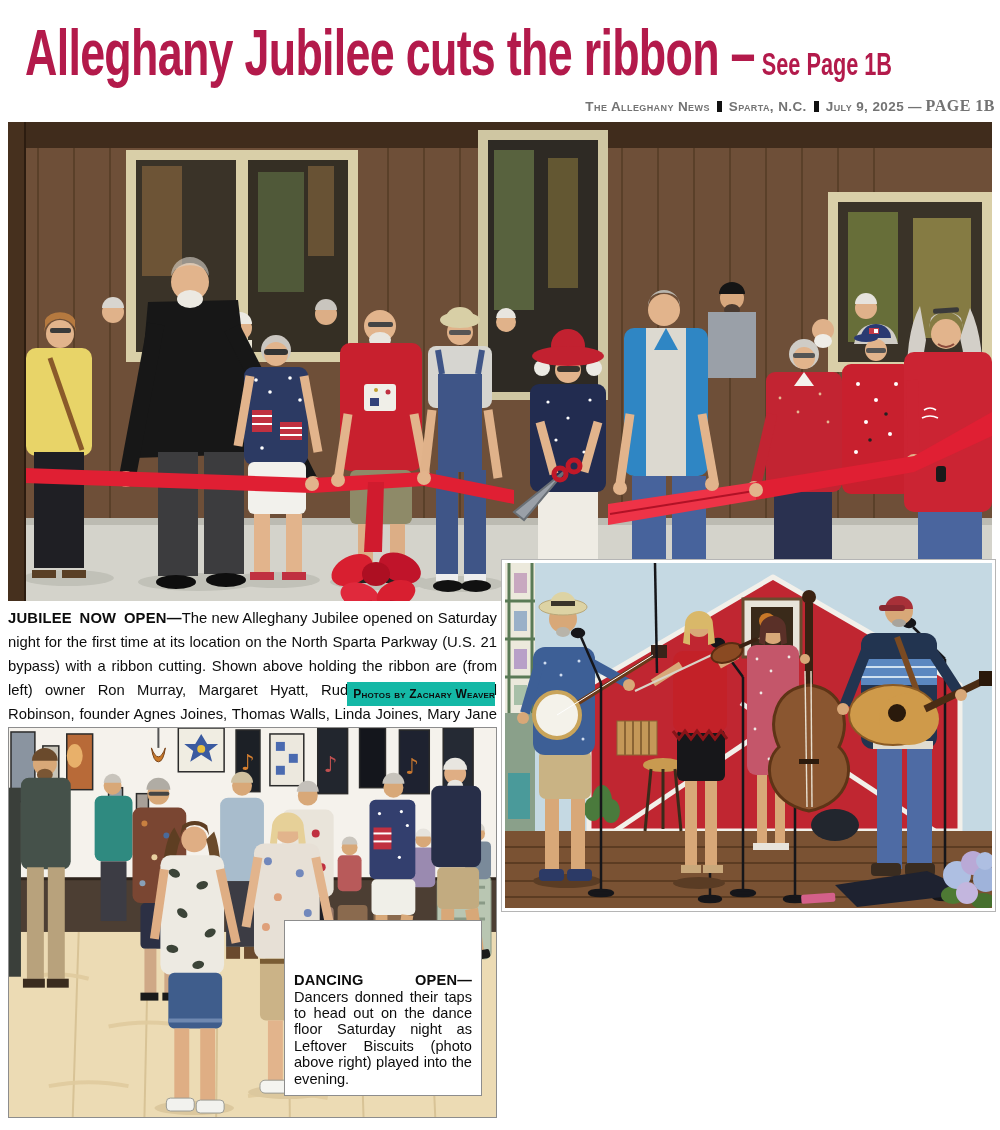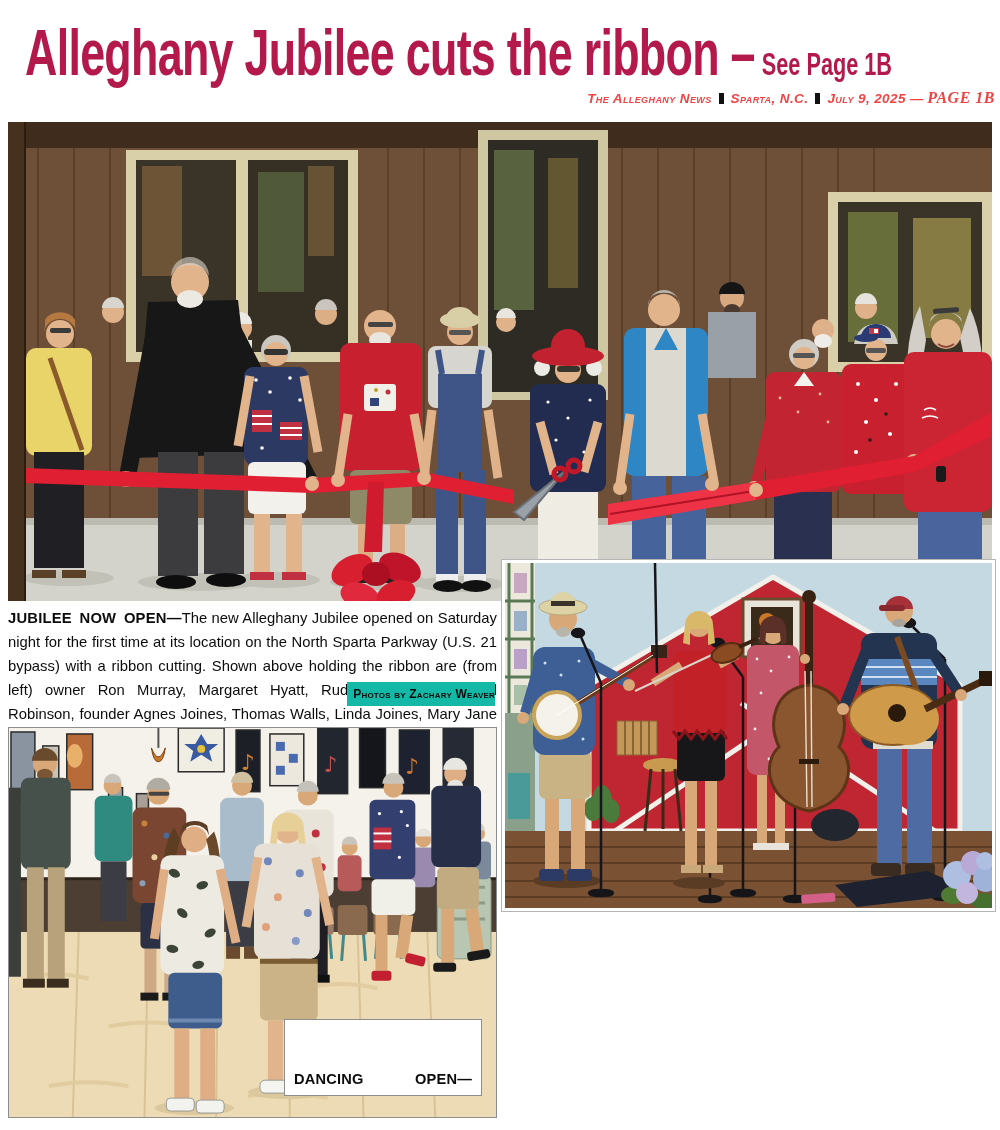--- a/index.html
+++ b/index.html
@@ -6,21 +6,21 @@
   .page { position:relative; width:1000px; height:1130px; background:#fff; overflow:hidden;
           font-family:"Liberation Sans", sans-serif; color:#111; }
 
   
   .headline { position:absolute; left:25px; top:16px; white-space:nowrap;
               transform:scaleX(0.70); transform-origin:left top; display:flex; align-items:baseline; }
   .hl-main { font-size:64px; font-weight:bold; letter-spacing:-1px; color:#b31a4b; }
   .hl-see  { font-size:31px; font-weight:bold; margin-left:10px; color:#b31a4b; letter-spacing:0; }
 
   
-  .masthead { position:absolute; top:89px; right:5px; font-size:13.5px; color:#ef4444; white-space:nowrap;font-style:italic; }
+  .masthead { position:absolute; top:97px; right:5px; font-size:13.5px; color:#737373; white-space:nowrap; }
   .masthead .sc { font-variant:small-caps; letter-spacing:0.4px; font-weight:600; }
   .masthead .msep { display:inline-block; width:5px; height:11px; background:#111; margin:0 7px 0 7px; vertical-align:-1px; }
   .masthead .mdash { margin:0 4px; font-weight:bold; }
   .masthead .pg { font-family:"Liberation Serif", serif; font-weight:bold; font-size:16px; letter-spacing:0.5px; }
 
   
   .photo { position:absolute; overflow:hidden; }
   .photo svg { display:block; width:100%; height:100%; }
   #photo-ribbon  { left:8px;  top:122px; width:984px; height:479px; z-index:1; }
   #photo-band    { left:502px; top:560px; width:493px; height:351px; z-index:3;
@@ -784,16 +784,17 @@
         <rect x="252" y="354" width="29" height="13" rx="5" fill="#f4f4f0" stroke="#9a9a92"></rect>
         <rect x="284" y="344" width="29" height="13" rx="5" fill="#f4f4f0" stroke="#9a9a92" transform="rotate(-16 298 350)"></rect>
       </g>
     </svg>
 
     <div class="dancing-box">
       <div class="dlead">
         <b>DANCING</b>
         <b>OPEN—</b>
       </div>
+      <div class="dbody">Dancers donned their taps to head out on the dance floor Saturday night as Leftover Biscuits (photo above right) played into the evening.</div>
     </div>
   </div>
 
 </div>
 
 </body></html>

